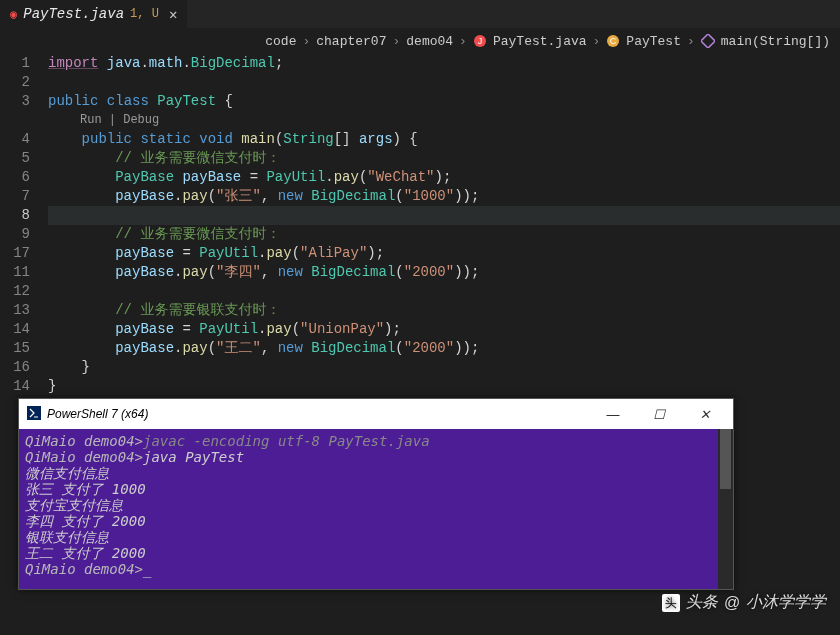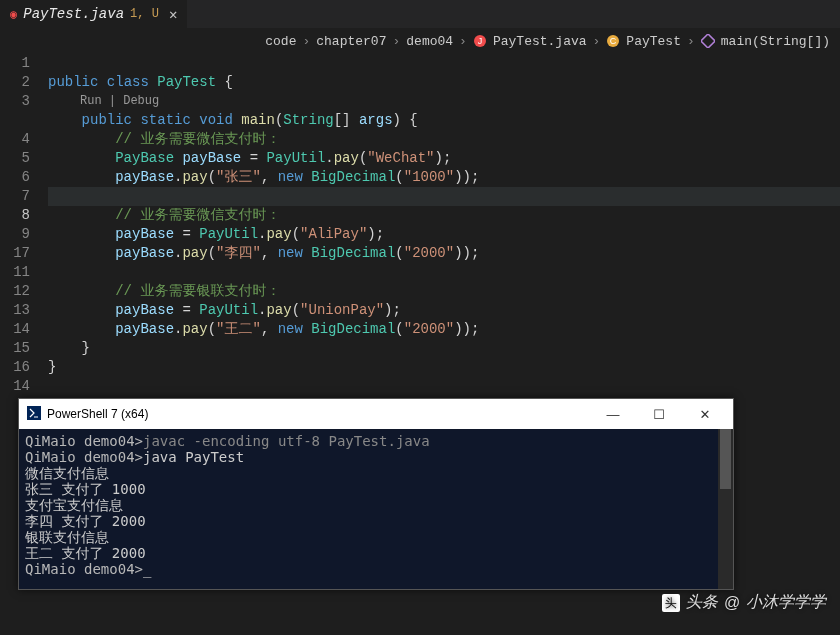--- a/index.html
+++ b/index.html
@@ -76,38 +76,39 @@
       position: absolute;
       left: 18px;
       top: 398px;
       width: 716px;
       height: 192px;
       background: #0c0c0c;
       border: 1px solid #555;
       display: flex;
       flex-direction: column;
       box-shadow: 0 0 8px rgba(0,0,0,0.6);
+      font-style: italic;
     }
     .term-title {
       height: 30px;
       background: #ffffff;
       color: #000;
       display: flex;
       align-items: center;
       padding: 0 8px;
       font-family: 'Segoe UI', sans-serif;
       font-size: 12px;
       gap: 6px;
     }
     .term-title .title-text { flex: 0 0 auto; }
     .term-title .spacer { flex: 1; }
     .term-title .win-btn { width: 40px; text-align: center; font-size: 13px; color:#333; }
     .term-body {
       flex: 1;
-      background: #0f172a;
+      background: #4c1d95;
       color: #cccccc;
       font-family: 'NSimSun','SimSun', Consolas, monospace;
       font-size: 14px;
       padding: 4px 6px;
       line-height: 16px;
       white-space: pre;
       position: relative;
     }
     .term-body .prompt { color: #b8b8b8; }
     .term-body .cmd-faint { color: #888; }
@@ -195,20 +196,21 @@
       <div class="ln">17</div>
       <div class="ln">11</div>
       <div class="ln">12</div>
       <div class="ln">13</div>
       <div class="ln">14</div>
       <div class="ln">15</div>
       <div class="ln">16</div>
       <div class="ln">14</div>
     </div>
   <div class="code-area" id="code-area">
+      <div class="code-line"><span class="imp">import</span><span class="pn"> </span><span class="var">java</span><span class="pn">.</span><span class="var">math</span><span class="pn">.</span><span class="cls">BigDecimal</span><span class="pn">;</span></div>
       <div class="code-line">&nbsp;</div>
       <div class="code-line"><span class="kw">public</span><span class="pn"> </span><span class="kw">class</span><span class="pn"> </span><span class="cls">PayTest</span><span class="pn"> {</span></div>
       <div class="codelens"><span>Run</span> | <span>Debug</span></div>
       <div class="code-line">    <span class="kw">public</span><span class="pn"> </span><span class="kw">static</span><span class="pn"> </span><span class="kw">void</span><span class="pn"> </span><span class="fn">main</span><span class="pn">(</span><span class="cls">String</span><span class="pn">[] </span><span class="var">args</span><span class="pn">) {</span></div>
       <div class="code-line">        <span class="cmt">// 业务需要微信支付时：</span></div>
       <div class="code-line">        <span class="cls">PayBase</span><span class="pn"> </span><span class="var">payBase</span><span class="pn"> </span><span class="op">=</span><span class="pn"> </span><span class="cls">PayUtil</span><span class="pn">.</span><span class="fn">pay</span><span class="pn">(</span><span class="str">"WeChat"</span><span class="pn">);</span></div>
       <div class="code-line">        <span class="var">payBase</span><span class="pn">.</span><span class="fn">pay</span><span class="pn">(</span><span class="str">"张三"</span><span class="pn">, </span><span class="kw">new</span><span class="pn"> </span><span class="cls">BigDecimal</span><span class="pn">(</span><span class="str">"1000"</span><span class="pn">));</span></div>
       <div class="code-line active">&nbsp;</div>
       <div class="code-line">        <span class="cmt">// 业务需要微信支付时：</span></div>
       <div class="code-line">        <span class="var">payBase</span><span class="pn"> </span><span class="op">=</span><span class="pn"> </span><span class="cls">PayUtil</span><span class="pn">.</span><span class="fn">pay</span><span class="pn">(</span><span class="str">"AliPay"</span><span class="pn">);</span></div>

